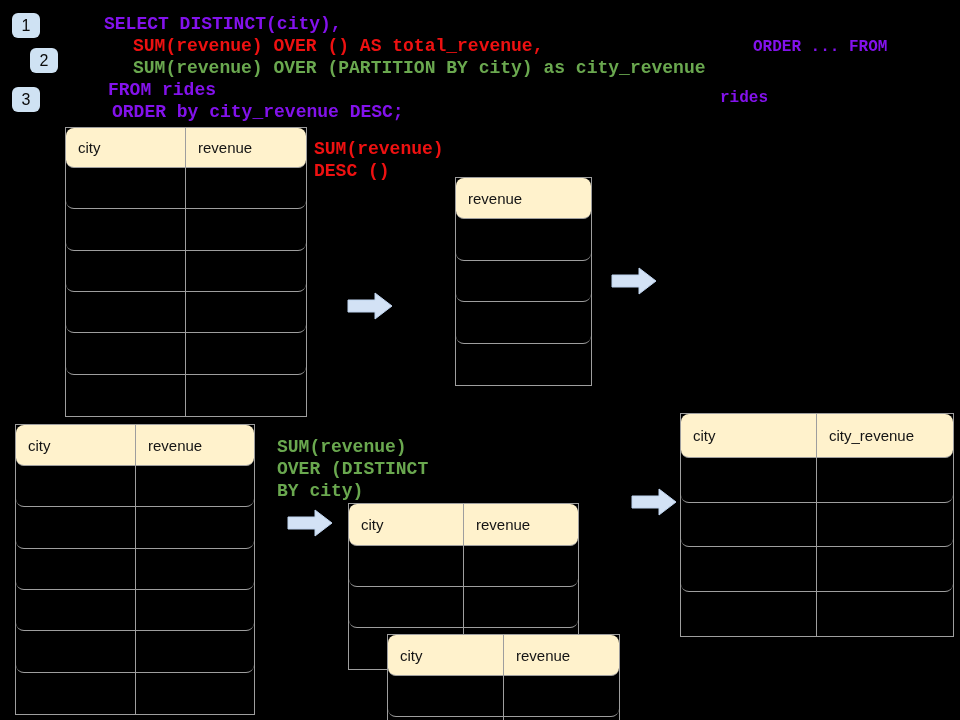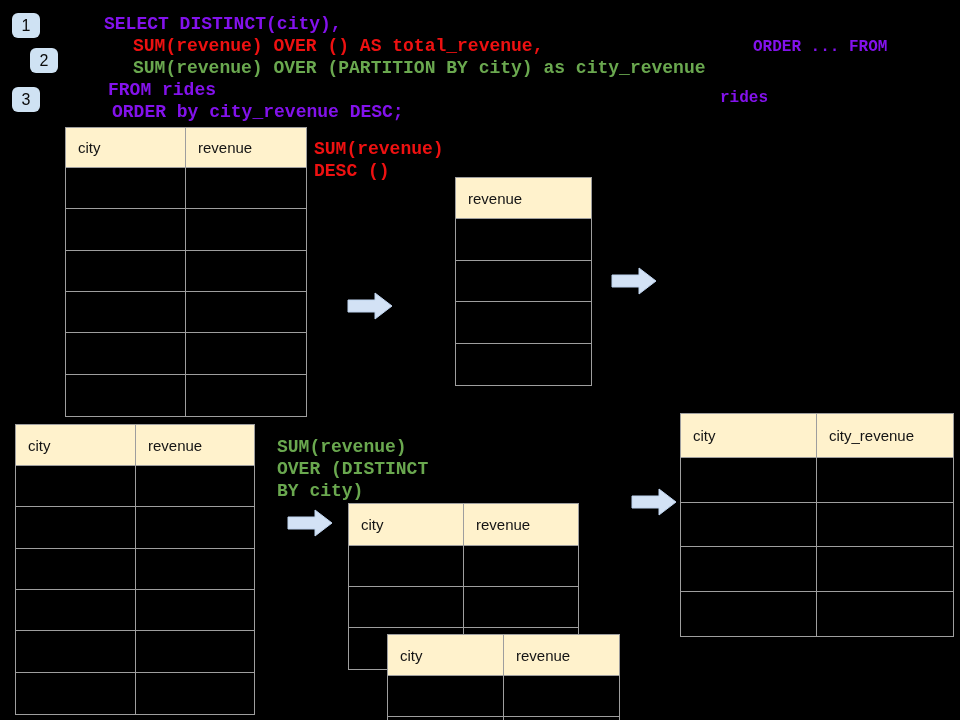--- a/index.html
+++ b/index.html
@@ -36,21 +36,21 @@
     font-size:16px;
     font-family:"Liberation Sans",sans-serif;
   }
 
   
   .tbl {
     position:absolute;
     border:1px solid var(--table_border);
     background:#000;
   }
-  .trow { display:flex; border-bottom:1px solid var(--table_border); }
+  .trow { display:flex; border-bottom:1px solid var(--table_border);border-radius:8px; }
   .trow:last-child { border-bottom:none; }
   .trow.thead { background:var(--table_header_fill); }
   .tcell {
     border-right:1px solid var(--table_border);
     display:flex; align-items:center;
     padding-left:12px;
     font-size:15px;
     color:#141414;
     overflow:hidden;
   }

